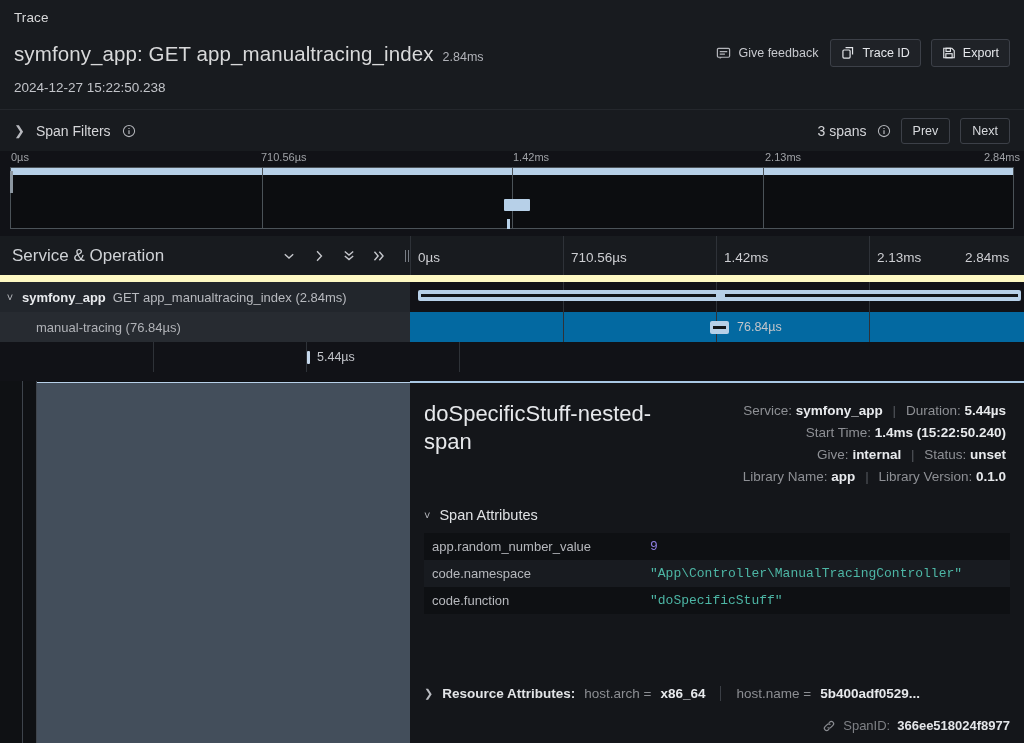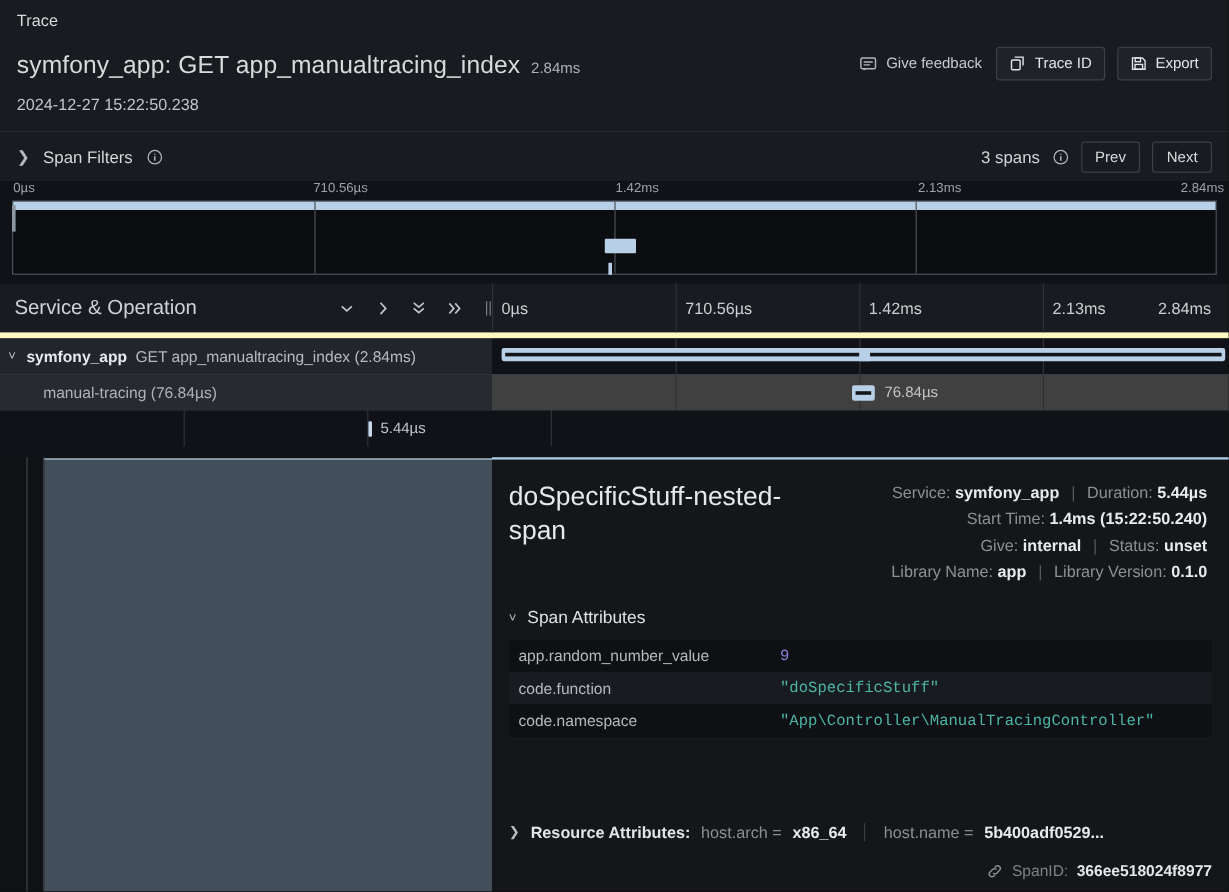--- a/index.html
+++ b/index.html
@@ -61,21 +61,21 @@
     position: absolute; left: 10px; right: 10px; top: 16px; height: 62px;
     background: #0c0d10; border: 1px solid #4b5258;
   }
   .mini-col { position: absolute; top: 0; bottom: 0; width: 1px; background: #4b5258; }
   .mini-topbar { position: absolute; left: 0; right: 0; top: 0; height: 7px; background: #b7d0e8; }
   .mini-blk1 { position: absolute; left: 49.2%; top: 31px; width: 26px; height: 12px; background: #b7d0e8; border-radius: 1px; }
   .mini-blk2 { position: absolute; left: 49.5%; top: 51px; width: 3px; height: 10px; background: #b7d0e8; }
   .mini-handle { position: absolute; left: -1px; top: 3px; width: 3px; height: 22px; background: #8c96a0; }
 
   
-  .tl-head { display: flex; height: 46px; background: #181b1f; border-bottom: 5px solid #fef9c3; }
+  .tl-head { display: flex; height: 46px; background: #181b1f; border-bottom: 7px solid #fef9c3; }
   .tl-head-left {
     width: 410px; display: flex; align-items: center; gap: 0;
     padding: 0 12px 0 12px; position: relative;
   }
   .sv-title { font-size: 17px; color: #cfd2d6; font-weight: 400; flex: 1; }
   .sv-ctrls { display: flex; align-items: center; gap: 16px; padding-right: 12px; }
   .sv-ctrl { color: #c4c6cb; cursor: pointer; display: flex; align-items: center; }
   .resize-grip {
     position: absolute; right: 0; top: 50%; transform: translateY(-50%);
     width: 7px; height: 14px; cursor: col-resize;
@@ -88,21 +88,21 @@
 
   
   .rows { position: relative; }
   .row { display: flex; height: 30px; position: relative; }
   .row-left { width: 410px; position: relative; display: flex; align-items: center; }
   .row-right { flex: 1; position: relative; }
   .row.r0 .row-left { background: #22262c; }
   .row.r1 .row-left { background: #272b31; }
   .row.r2 .row-left { background: #272b31; }
   .row.r0 .row-right { background: #111217; }
-  .row.r1 .row-right { background: #404040; }
+  .row.r1 .row-right { background: #0369a1; }
   .row.r2 .row-right { background: #111217; }
   .row-sep { position: absolute; left: 0; right: 0; top: 0; height: 1px; background: #7d97b5; opacity: .55; }
 
   .caret { width: 20px; text-align: center; color: #b9bbc0; font-size: 11px; cursor: pointer; }
   .indent-rail { width: 14px; align-self: stretch; flex: 0 0 auto; }
   .rail-line { width: 1px; height: 100%; background: #4a5058; margin-left: 7px; }
   .svc-name { font-size: 13px; font-weight: bold; color: #e8eaed; margin-left: 2px; }
   .op-name { font-size: 13px; color: #b8babf; margin-left: 7px; white-space: nowrap; overflow: hidden; text-overflow: ellipsis; }
   .op-name.child { margin-left: 0; color: #b0b2b7; }
 
@@ -394,26 +394,26 @@
         <span class="cv">˅</span>
         <span class="attrs-title">Span Attributes</span>
       </div>
       <table class="attrs">
         <tbody>
             <tr>
           <td class="k">app.random_number_value</td>
           <td class="v v-num">9</td>
         </tr>
         <tr>
+          <td class="k">code.namespace</td>
+          <td class="v v-str">"App\Controller\ManualTracingController"</td>
+        </tr>
+        <tr>
           <td class="k">code.function</td>
           <td class="v v-str">"doSpecificStuff"</td>
-        </tr>
-        <tr>
-          <td class="k">code.namespace</td>
-          <td class="v v-str">"App\Controller\ManualTracingController"</td>
         </tr>
       </tbody>
         </table>
     </div>
 
     <div class="res-row">
       <span class="res-cv">❯</span>
       <span class="res-lbl">Resource Attributes:</span>
       <span class="res-k">host.arch =</span>
       <span class="res-v">x86_64</span>

